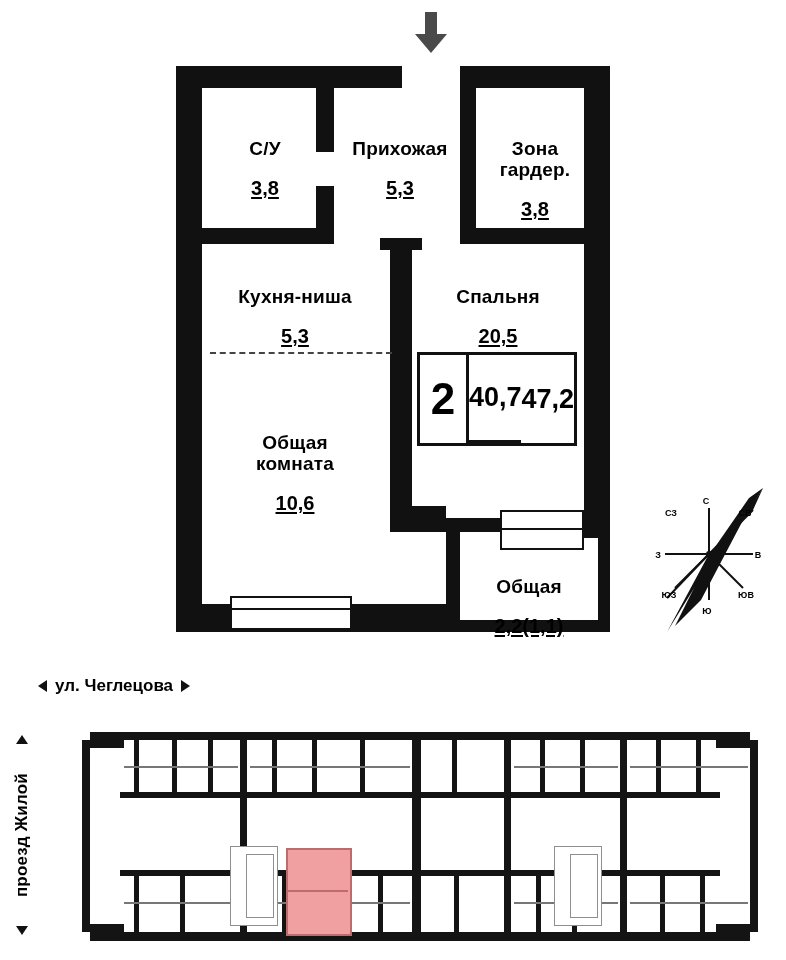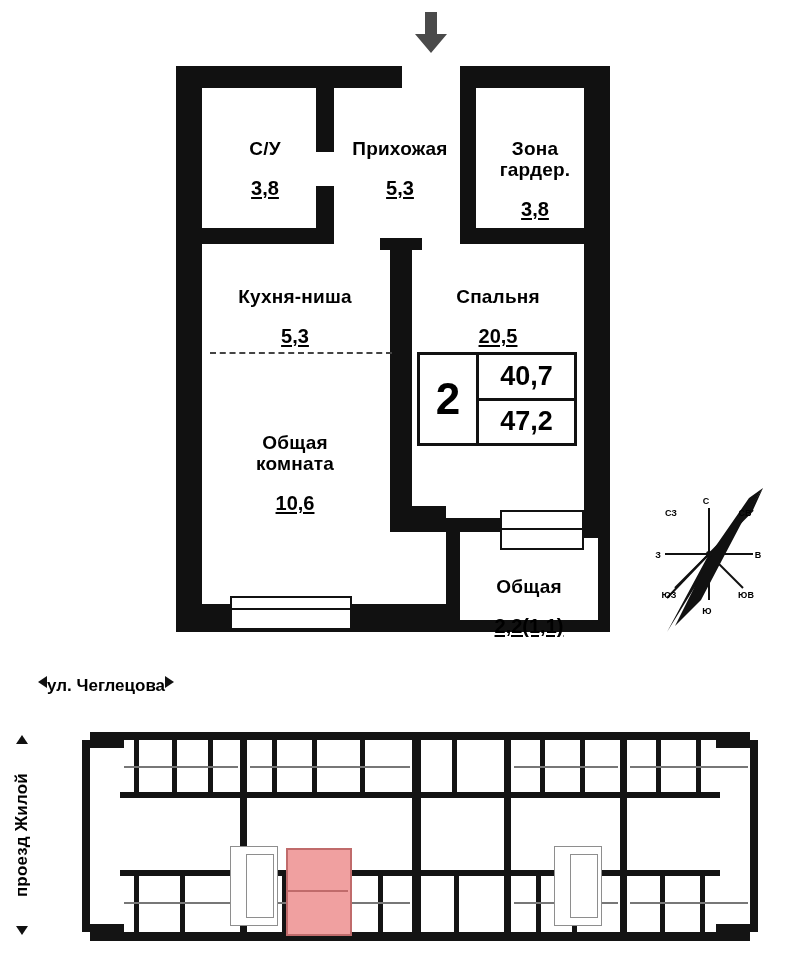--- a/index.html
+++ b/index.html
@@ -67,21 +67,21 @@
     display: flex;
     align-items: center;
     justify-content: center;
     font-size: 44px;
     font-weight: bold;
   }
   #summary-box .areas {
     flex: 1;
     border-left: 3px solid #111;
     display: flex;
-    flex-direction: column;
+    flex-direction: row;
   }
   #summary-box .areas div {
     flex: 1;
     display: flex;
     align-items: center;
     justify-content: center;
     font-size: 27px;
     font-weight: bold;
   }
   #summary-box .areas div:first-child {
@@ -101,20 +101,22 @@
     font-weight: bold;
   }
   
   #street-top {
     position: absolute;
     left: 38px;
     top: 676px;
     font-size: 17px;
     font-weight: bold;
     display: flex;
+    align-items: center;
+    gap: 8px;
   }
   #street-left {
     position: absolute;
     left: 2px;
     top: 735px;
     width: 40px;
     height: 200px;
     display: flex;
     flex-direction: column;
     align-items: center;

